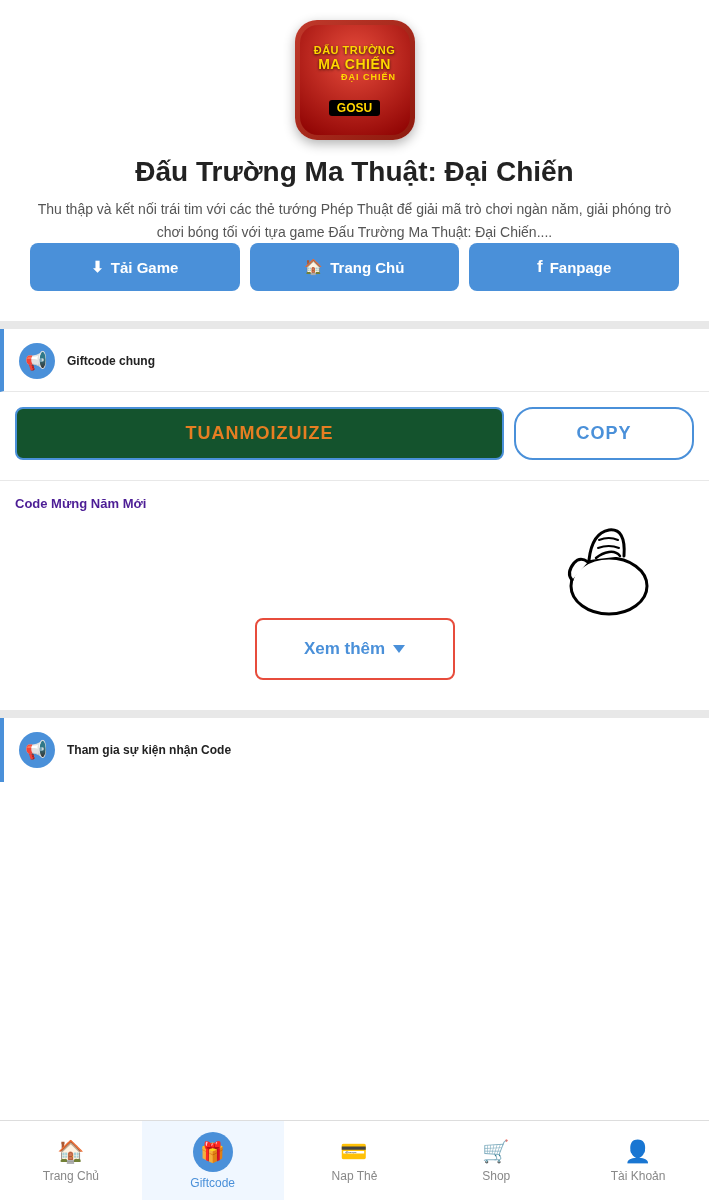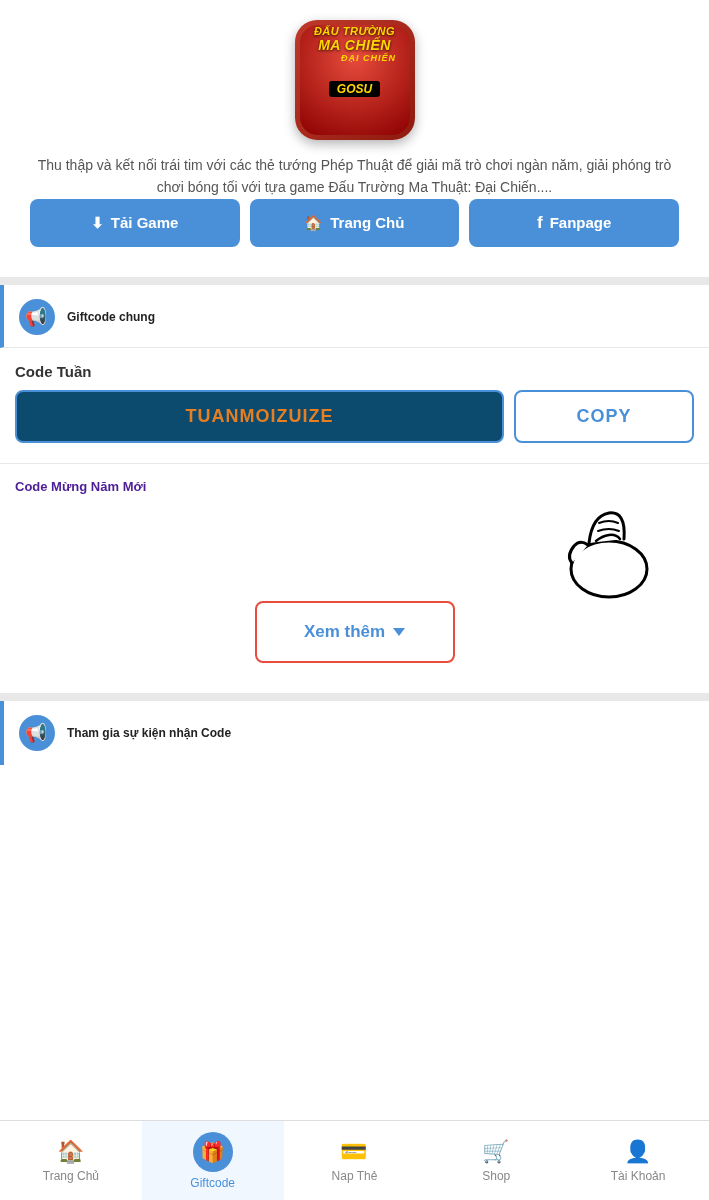--- a/index.html
+++ b/index.html
@@ -36,22 +36,22 @@
     }
 
     .app-icon-inner {
       width: 110px;
       height: 110px;
       border-radius: 18px;
       background: radial-gradient(circle at 50% 30%, #e74c3c, #8b0000);
       display: flex;
       flex-direction: column;
       align-items: center;
+      justify-content: center;
       position: relative;
-      font-style: italic;
     }
 
     .app-icon-text1 {
       font-size: 11px;
       font-weight: 900;
       color: #FFD700;
       text-shadow: 0 1px 3px rgba(0,0,0,0.8);
       line-height: 1.1;
       text-align: center;
       letter-spacing: 0.5px;
@@ -183,28 +183,28 @@
 
     .code-box {
       flex: 1;
       border: 2px solid #4a90d9;
       border-radius: 8px;
       padding: 14px 12px;
       font-size: 18px;
       font-weight: 700;
       color: #e67e22;
       text-align: center;
-      background: #0c4a6e;
+      background: #14532d;
       letter-spacing: 1px;
     }
 
     .copy-btn {
       width: 180px;
       border: 2px solid #4a90d9;
-      border-radius: 8px;
+      border-radius: 19px;
       background: #fff;
       color: #4a90d9;
       font-size: 18px;
       font-weight: 700;
       cursor: pointer;
       letter-spacing: 1px;
     }
 
     
     .code-section2 {
@@ -336,20 +336,21 @@
 
   <div class="app-header">
     <div class="app-icon">
       <div class="app-icon-inner">
         <div class="app-icon-text1">ĐẤU TRƯỜNG</div>
         <div class="app-icon-text2">MA CHIẾN</div>
         <div class="app-icon-text3">ĐẠI CHIẾN</div>
         <div class="app-icon-gosu">GOSU</div>
       </div>
     </div>
+    <h1 class="app-title">Đấu Trường Ma Thuật: Đại Chiến</h1>
     <p class="app-desc">Thu thập và kết nối trái tim với các thẻ tướng Phép Thuật để giải mã trò chơi ngàn năm, giải phóng trò chơi bóng tối với tựa game Đấu Trường Ma Thuật: Đại Chiến....</p>
 
     <div class="btn-row">
       <button class="btn-action">
         <span>⬇</span>
         <span>Tải Game</span>
       </button>
       <button class="btn-action">
         <span>🏠</span>
         <span>Trang Chủ</span>
@@ -365,21 +366,20 @@
 
   <div class="section">
     <div class="section-header">
       <div class="section-icon">
         <span>📢</span>
       </div>
       <span class="section-title">Giftcode chung</span>
     </div>
 
     <div class="code-section">
-      <div class="code-label">Code Tuần</div>
       <div class="code-row">
         <div class="code-box">TUANMOIZUIZE</div>
         <button class="copy-btn">COPY</button>
       </div>
     </div>
 
     <div class="code-section2">
       <div class="code-label2">Code Mừng Năm Mới</div>
 
       <div class="hand-container">

